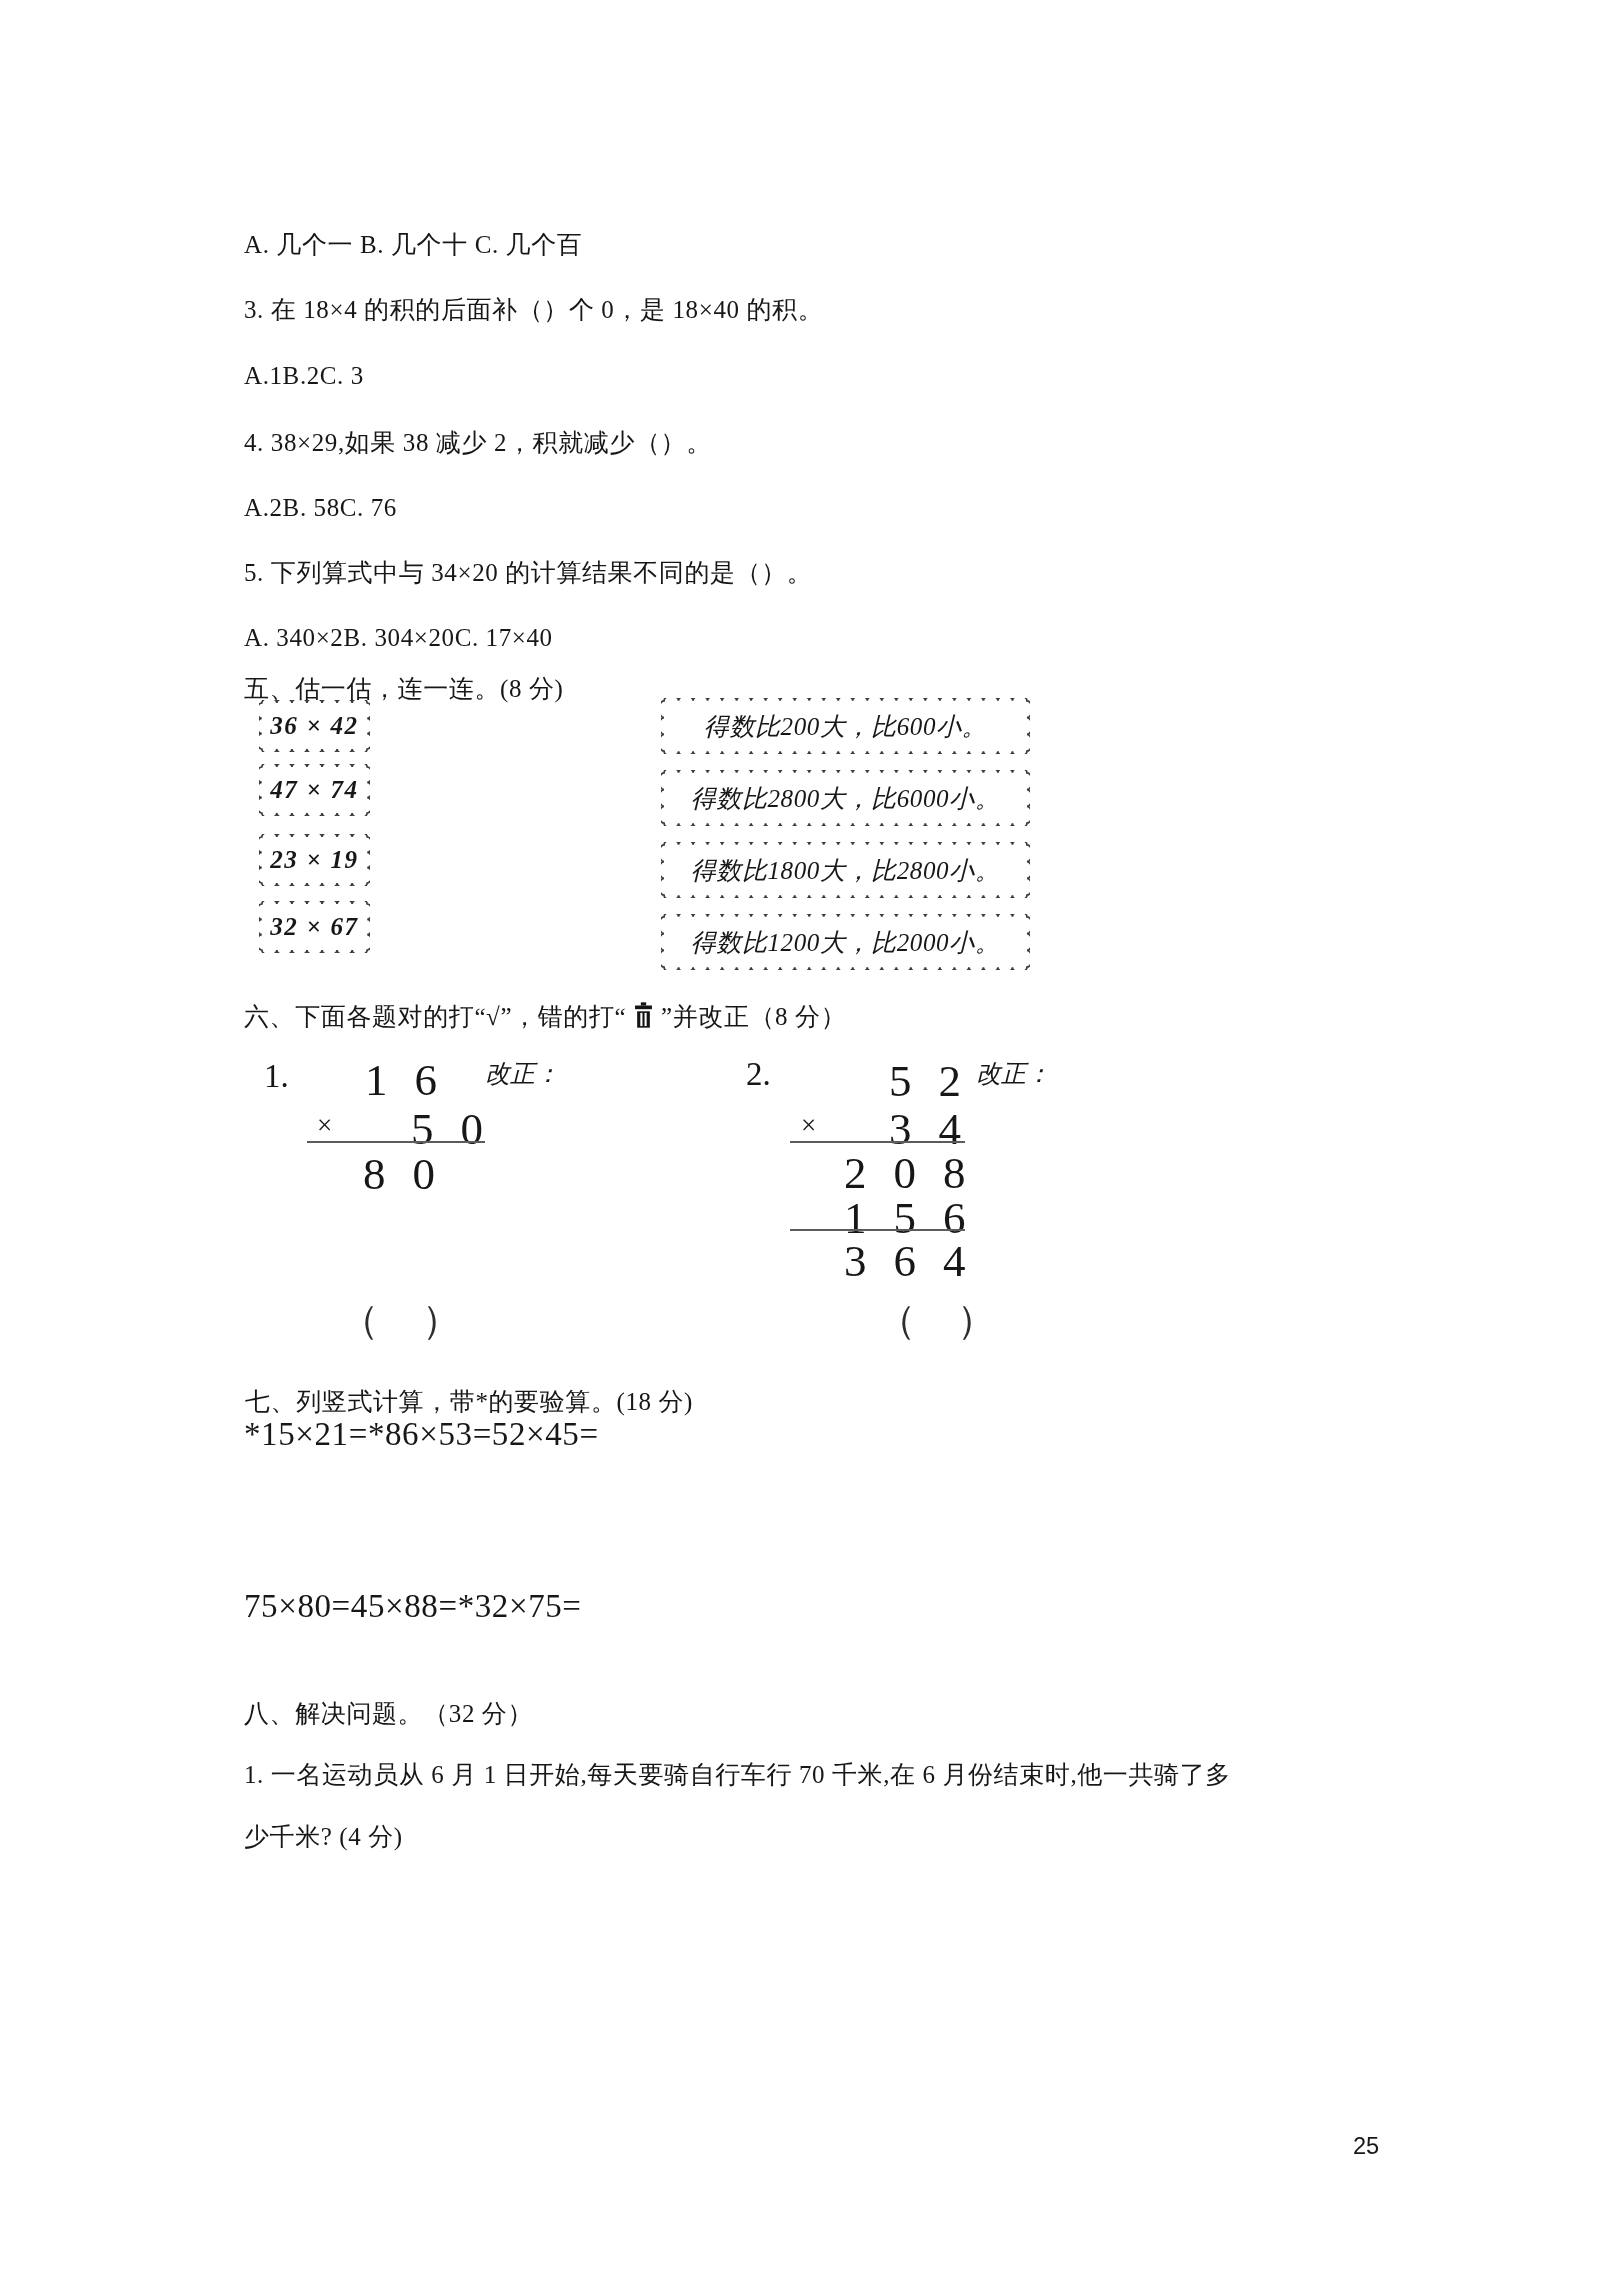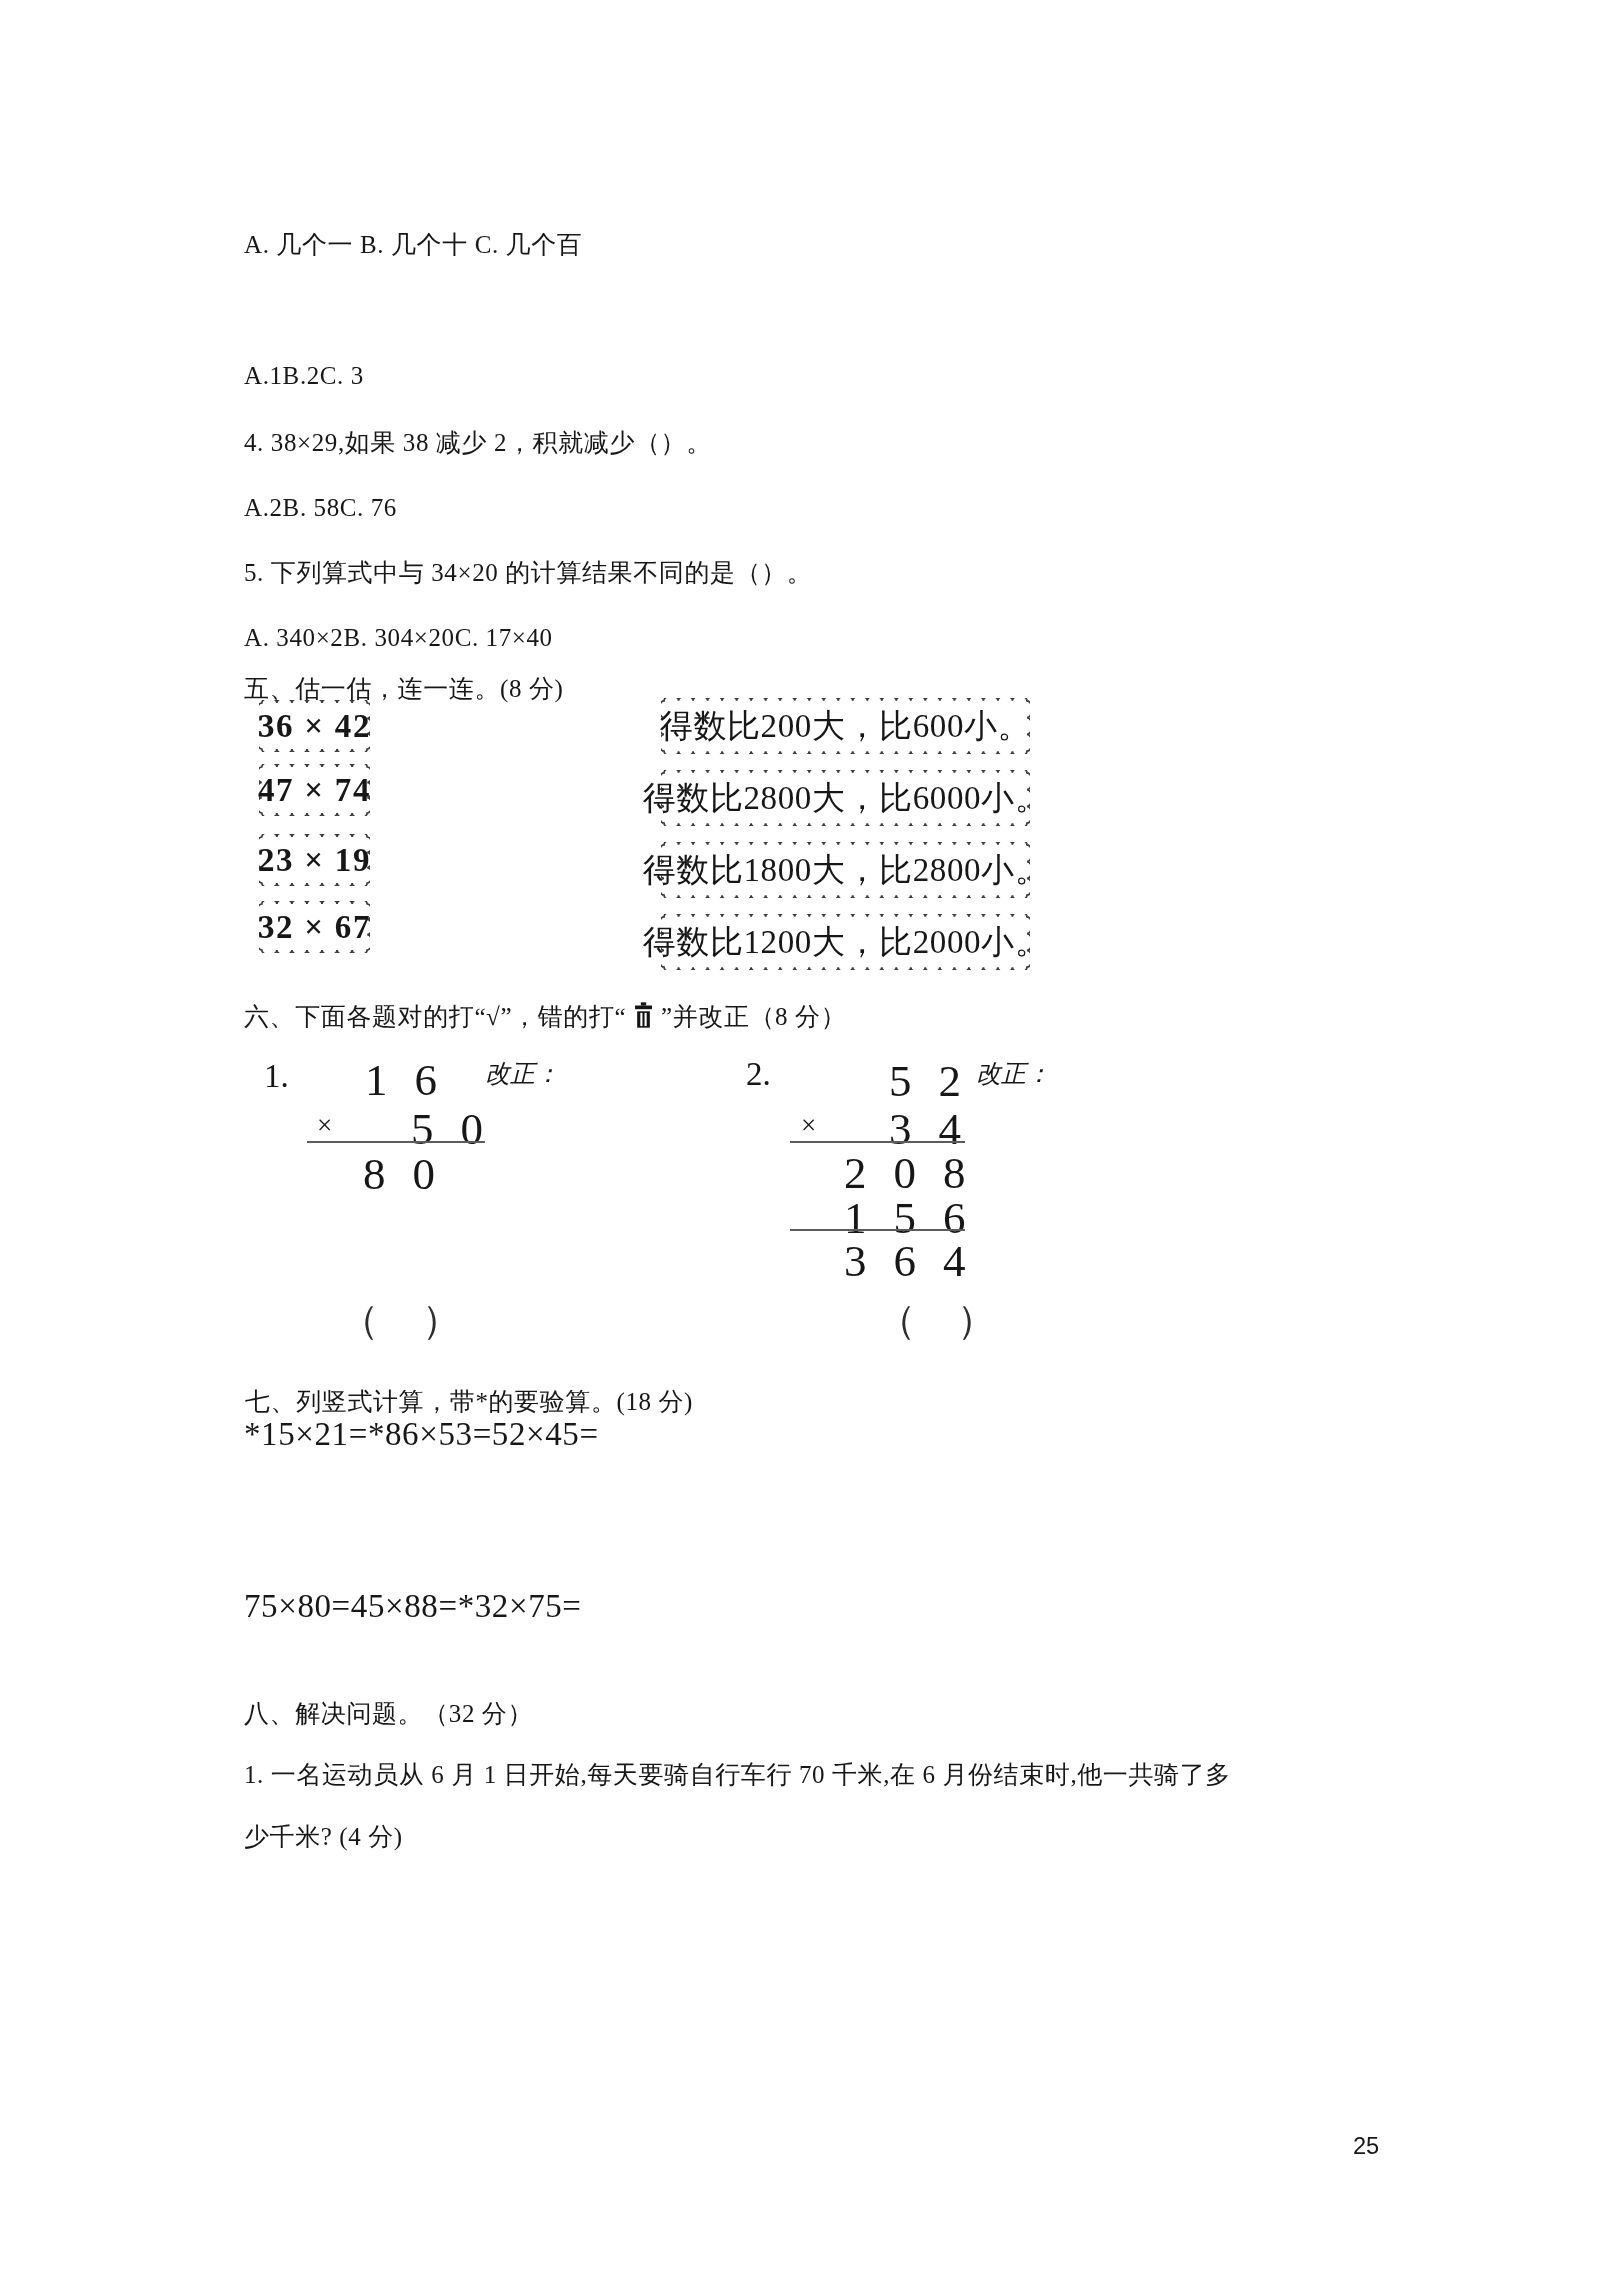--- a/index.html
+++ b/index.html
@@ -26,21 +26,21 @@
     line-height:1.1;
     letter-spacing:0.6px;
     white-space:pre;
   }
   
   .scallop{position:absolute;}
   .scallop svg{position:absolute;left:0;top:0;width:100%;height:100%;}
   .scallop .bx-label{
     position:absolute;inset:0;
     display:flex;align-items:center;justify-content:center;
-    font-size:33px;letter-spacing:0.6px;white-space:pre;
+    font-size:25px;letter-spacing:0.6px;white-space:pre;font-style:italic;
   }
   .scallop .bx-label.bold{font-weight:700;letter-spacing:1.7px;}
   
   .vnum{position:absolute;font-size:33px;line-height:1;}
   .digits{position:absolute;font-size:45px;line-height:1;letter-spacing:27px;white-space:pre;}
   .mulsign{position:absolute;font-size:27px;line-height:1;}
   .gz{position:absolute;font-size:25px;line-height:1.1;white-space:pre;font-style:italic;}
   .rule{position:absolute;height:2.2px;background:#5c5c5c;}
   .paren{position:absolute;font-size:39px;line-height:1;color:#2e2e2e;}
   .bin-icon{
@@ -52,20 +52,21 @@
     font-family:"Liberation Sans","DejaVu Sans",sans-serif;
     font-size:23.6px;line-height:1;
   }
 </style>
 </head>
 <body>
 
 <div class="page">
 
   <div class="line" style="left:244px;top:218px">A. 几个一 B. 几个十 C. 几个百</div>
+  <div class="line" style="left:244px;top:283px">3. 在 18×4 的积的后面补（）个 0，是 18×40 的积。</div>
   <div class="line" style="left:244px;top:349px">A.1B.2C. 3</div>
   <div class="line" style="left:244px;top:416px">4. 38×29,如果 38 减少 2，积就减少（）。</div>
   <div class="line" style="left:244px;top:481px">A.2B. 58C. 76</div>
   <div class="line" style="left:244px;top:546px">5. 下列算式中与 34×20 的计算结果不同的是（）。</div>
   <div class="line" style="left:244px;top:611px">A. 340×2B. 304×20C. 17×40</div>
 
   <div class="line" style="left:244px;top:662px">五、估一估，连一连。(8 分)</div>
 
   <div class="scallop" style="left:259px;top:700px;width:111px;height:52px">
     <svg viewBox="0 0 198 92">

